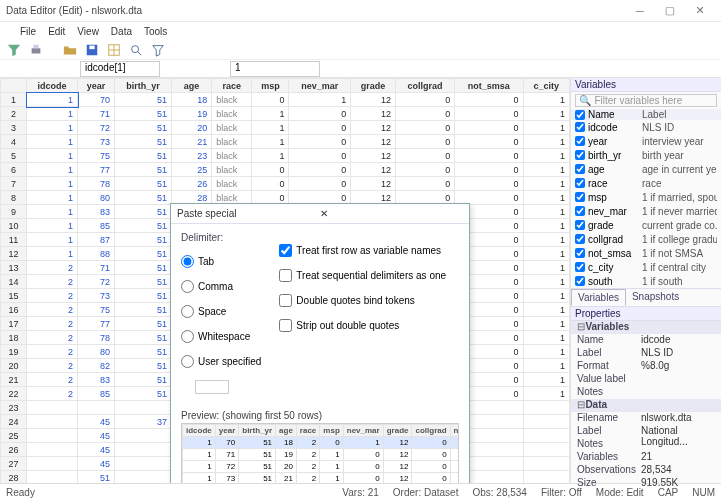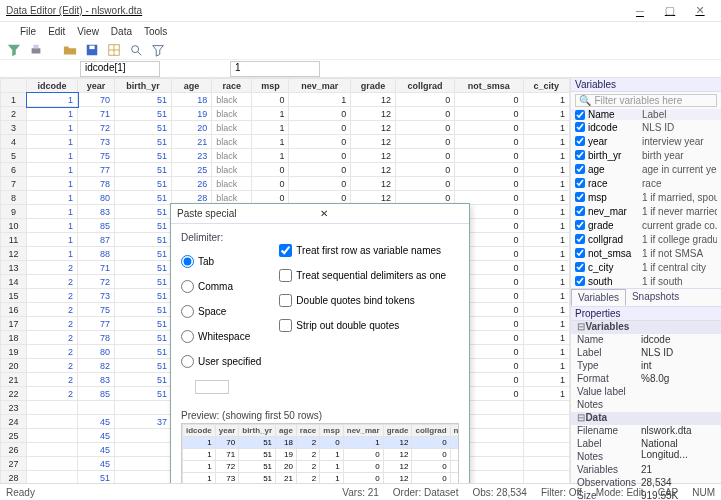--- a/index.html
+++ b/index.html
@@ -1,18 +1,18 @@
 <!DOCTYPE html>
 <html><head>
 <meta charset="utf-8">
 <style>
   * { box-sizing: border-box; margin: 0; padding: 0; font-family: "Segoe UI", Tahoma, sans-serif; font-size: 10px; }
   body { width: 721px; height: 500px; background: #fff; overflow: hidden; }
 
-  .titlebar { height: 22px; display: flex; align-items: center; padding: 2px 6px; border-bottom: 1px solid #e6e6e6; text-decoration: underline; }
+  .titlebar { height: 22px; display: flex; align-items: center; padding: 2px 6px; border-bottom: 1px solid #e6e6e6; }
   .titlebar .title { flex: 1; color: #444; }
   .winbtn { width: 30px; text-align: center; color: #777; font-size: 11px; }
 
   .menubar { height: 18px; display: flex; align-items: center; gap: 12px; padding: 0 20px; color: #333; }
   .toolbar { height: 20px; display: flex; align-items: center; gap: 6px; padding: 2px 6px; border-bottom: 1px solid #eee; }
   .tbtn { width: 16px; height: 16px; display:flex; align-items:center; justify-content:center; color:#4a6; }
   .tbtn svg { width: 14px; height: 14px; display:block; }
 
   .formularow { height: 18px; display: flex; align-items: center; border-bottom: 1px solid #e3e3e3; }
   .namebox  { width: 80px; height: 16px; margin-left: 80px; border: 1px solid #ccc; padding: 0 4px; }
@@ -791,24 +791,20 @@
         </div>
         <div class="prow">
           <span class="k">Name</span>
           <span class="v">idcode</span>
         </div>
         <div class="prow">
           <span class="k">Label</span>
           <span class="v">NLS ID</span>
         </div>
         <div class="prow">
-          <span class="k">Type</span>
-          <span class="v">int</span>
-        </div>
-        <div class="prow">
           <span class="k">Format</span>
           <span class="v">%8.0g</span>
         </div>
         <div class="prow">
           <span class="k">Value label</span>
           <span class="v"></span>
         </div>
         <div class="prow">
           <span class="k">Notes</span>
           <span class="v"></span>

